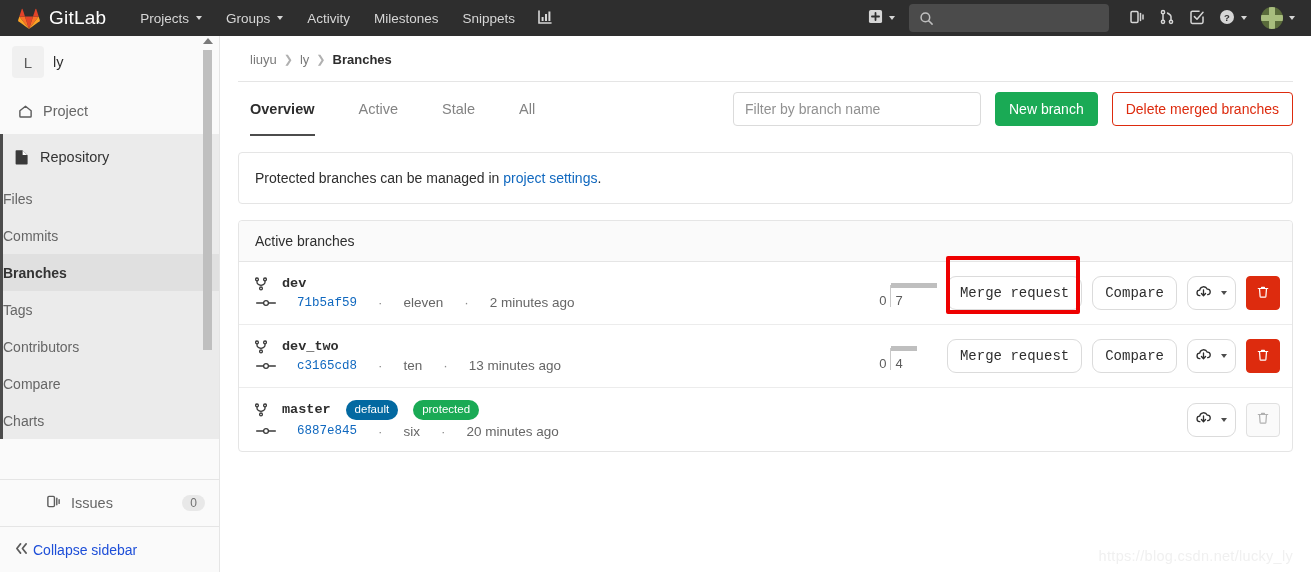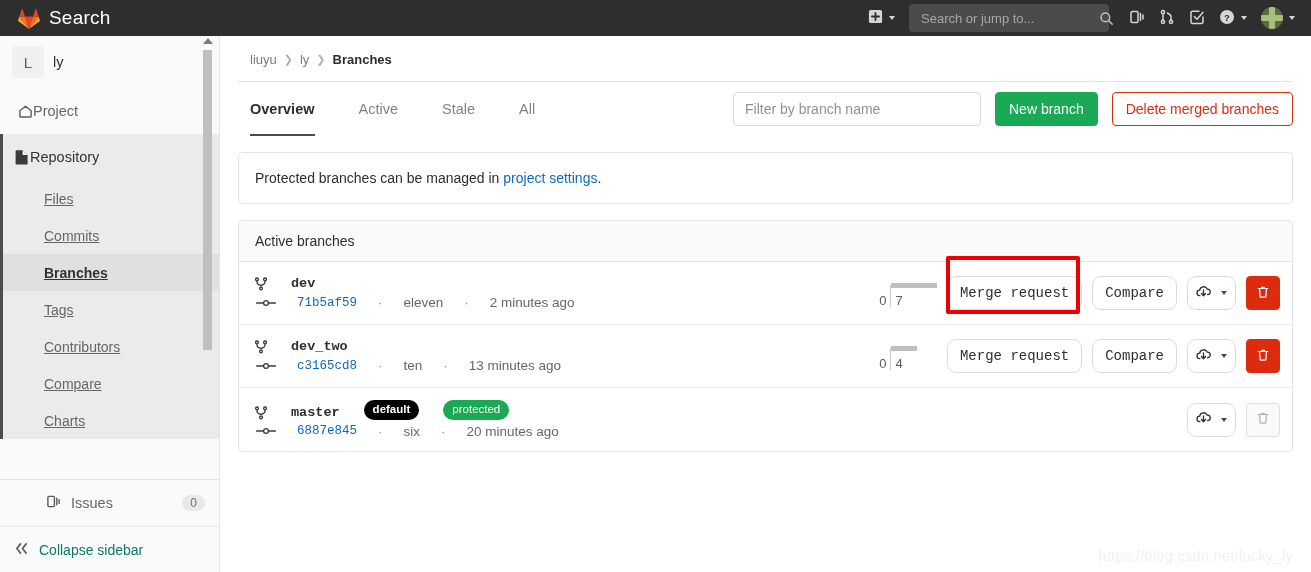--- a/index.html
+++ b/index.html
@@ -80,48 +80,48 @@
     padding:10px 14px 10px 12px; background:#fafafa;
   }
   .sb-proj-av {
     width:32px;height:32px;border-radius:4px;background:#f0f0f0;
     display:flex;align-items:center;justify-content:center;
     font-size:15px; color:#5c5c5c;
   }
   .sb-proj-name { font-size:14.5px; color:#2e2e2e; }
 
   .sb-item {
-    display:flex; align-items:center; 
+    display:flex; align-items:center; gap:10px;
     height:46px; padding:0 14px 0 14px;
     color:#666; font-size:14.5px; cursor:pointer;
     border-left:3px solid transparent; position:relative;
   }
   .sb-item .sb-ico { width:16px; display:flex; justify-content:center; color:#5c5c5c; }
 
   .sb-group { background:#ebebeb; border-left:3px solid #4c4c4c; }
   .sb-group > .sb-item { border-left:0; padding-left:11px; }
   .sb-group-head { color:#333; font-weight:400; height:46px;}
   .sb-sub {
     display:flex; align-items:center; height:37px;
-    padding-left:41px; font-size:14px; color:#666; cursor:pointer;text-decoration:underline;
+    font-size:14px; color:#666; cursor:pointer;
   }
   .sb-sub.active { background:#e0e0e0; color:#333; font-weight:bold; }
 
   .sb-bottom { border-top:1px solid #e5e5e5; background:#fafafa; }
   .sb-issues {
     display:flex; align-items:center; gap:10px; height:46px;
     padding:0 14px; color:#666; font-size:14.5px; cursor:pointer;margin-left:32px;
   }
   .sb-count {
     margin-left:auto; background:#e8e8e8; color:#707070;
     border-radius:9px; padding:1px 8px; font-size:12px;
   }
   .sb-collapse {
-    display:flex; align-items:center; gap:10px; height:46px;
-    padding:0 14px; color:#0f766e; font-size:14px; cursor:pointer;
+    display:flex; align-items:center; gap:4px; height:46px;
+    padding:0 14px; color:#1d4ed8; font-size:14px; cursor:pointer;
     border-top:1px solid #e5e5e5; background:#fafafa;
   }
 
   .sb-track {
     position:absolute; top:0; right:7px; width:9px; height:100%;
     background:transparent; z-index:5;
   }
   .sb-thumb {
     position:absolute; left:0; top:14px; width:9px; height:300px;
     background:#bfbfbf; border-radius:0;
@@ -184,31 +184,31 @@
     border-radius:4px 4px 0 0;
   }
 
   .row {
     display:flex; align-items:center; min-height:63px;
     padding:10px 12px 10px 16px; border-bottom:1px solid #ececec;
   }
   .row:last-child { border-bottom:0; }
 
   .row-info { flex:0 0 auto; min-width:300px; }
-  .br-title { display:flex; align-items:flex-end; gap:24px; margin-bottom:4px; }
+  .br-title { display:flex; align-items:center; gap:15px; margin-bottom:4px; }
   .br-ico { color:#5c5c5c; display:flex; align-items:center; }
   .br-name {
     font-family:"Liberation Mono", monospace; font-size:13.5px;
     font-weight:bold; color:#2e2e2e; cursor:pointer;
   }
   .badge {
     font-size:11.5px; border-radius:10px; padding:2px 9px; color:#fff; font-weight:normal;
     line-height:1.35;
   }
-  .badge-default { background:#000000;font-weight:bold; }
+  .badge-default { background:#0369a1; }
   .badge-protected { background:#1aaa55; }
 
   .br-meta { display:flex; align-items:center; gap:21px; font-size:13.5px; color:#666; padding-left:1px; }
   .commit-ico { color:#5c5c5c; display:flex; align-items:center; }
   .sha { font-family:"Liberation Mono", monospace; font-size:12.5px; color:#1068bf; cursor:pointer; }
   .dot { color:#8c8c8c; }
 
   .row-right { margin-left:auto; display:flex; align-items:center; gap:10px; }
 
   .diverge { display:flex; align-items:flex-end; gap:0; width:92px; justify-content:flex-end; position:relative; height:28px;}
@@ -253,37 +253,59 @@
       <svg width="22" height="21" viewBox="0 0 36 34">
         <path fill="#e24329" d="M18 34 24.6 13.6H11.4z"></path>
         <path fill="#fc6d26" d="M18 34 11.4 13.6H2.2z"></path>
         <path fill="#fca326" d="M2.2 13.6.2 19.8a1.4 1.4 0 0 0 .5 1.5L18 34z"></path>
         <path fill="#e24329" d="M2.2 13.6h9.2L7.5 1.4a.7.7 0 0 0-1.3 0z"></path>
         <path fill="#fc6d26" d="M18 34 24.6 13.6h9.2z"></path>
         <path fill="#fca326" d="M33.8 13.6l2 6.2a1.4 1.4 0 0 1-.5 1.5L18 34z"></path>
         <path fill="#e24329" d="M33.8 13.6h-9.2l4-12.2a.7.7 0 0 1 1.3 0z"></path>
       </svg>
     </span>
-    <span class="gl-logo-text">Search</span>
+    <span class="gl-logo-text">GitLab</span>
   </div>
 
+  <div class="nav-links">
+    <div class="nav-link">
+      <span>Projects</span>
+      <i class="caret"></i>
+    </div>
+    <div class="nav-link">
+      <span>Groups</span>
+      <i class="caret"></i>
+    </div>
+    <div class="nav-link">Activity</div>
+    <div class="nav-link">Milestones</div>
+    <div class="nav-link">Snippets</div>
+    <div class="nav-link" style="padding:0 10px;">
+      <span>
+        <svg width="16" height="16" viewBox="0 0 16 16" fill="none" stroke="#d6d6d6" stroke-width="1.6">
+          <path d="M2 2v12h12" stroke-linecap="round"></path>
+          <rect x="4.6" y="8" width="2" height="4" fill="#d6d6d6" stroke="none"></rect>
+          <rect x="8" y="5" width="2" height="7" fill="#d6d6d6" stroke="none"></rect>
+          <rect x="11.4" y="2.5" width="2" height="9.5" fill="#d6d6d6" stroke="none"></rect>
+        </svg>
+      </span>
+    </div>
+  </div>
 
   <div class="nav-right">
     <div class="nav-ico-btn">
       <span>
         <svg width="15" height="15" viewBox="0 0 16 16">
             <rect x="1" y="1" width="14" height="14" rx="2" fill="#d6d6d6"></rect>
             <path d="M8 4.2v7.6M4.2 8h7.6" stroke="#2e2e2e" stroke-width="1.9" stroke-linecap="round"></path>
           </svg>
       </span>
       <i class="caret"></i>
     </div>
 
     <div class="search-box">
-      <input value="" placeholder="Search or jump to..." style="">
       <span class="search-ico">
         <svg width="15" height="15" viewBox="0 0 16 16" fill="none" stroke="currentColor" stroke-width="1.6">
           <circle cx="6.8" cy="6.8" r="4.6"></circle>
             <path d="M10.3 10.3 14 14" stroke-linecap="round"></path>
         </svg>
       </span>
     </div>
 
     <div class="nav-ico-btn">
       <span>

